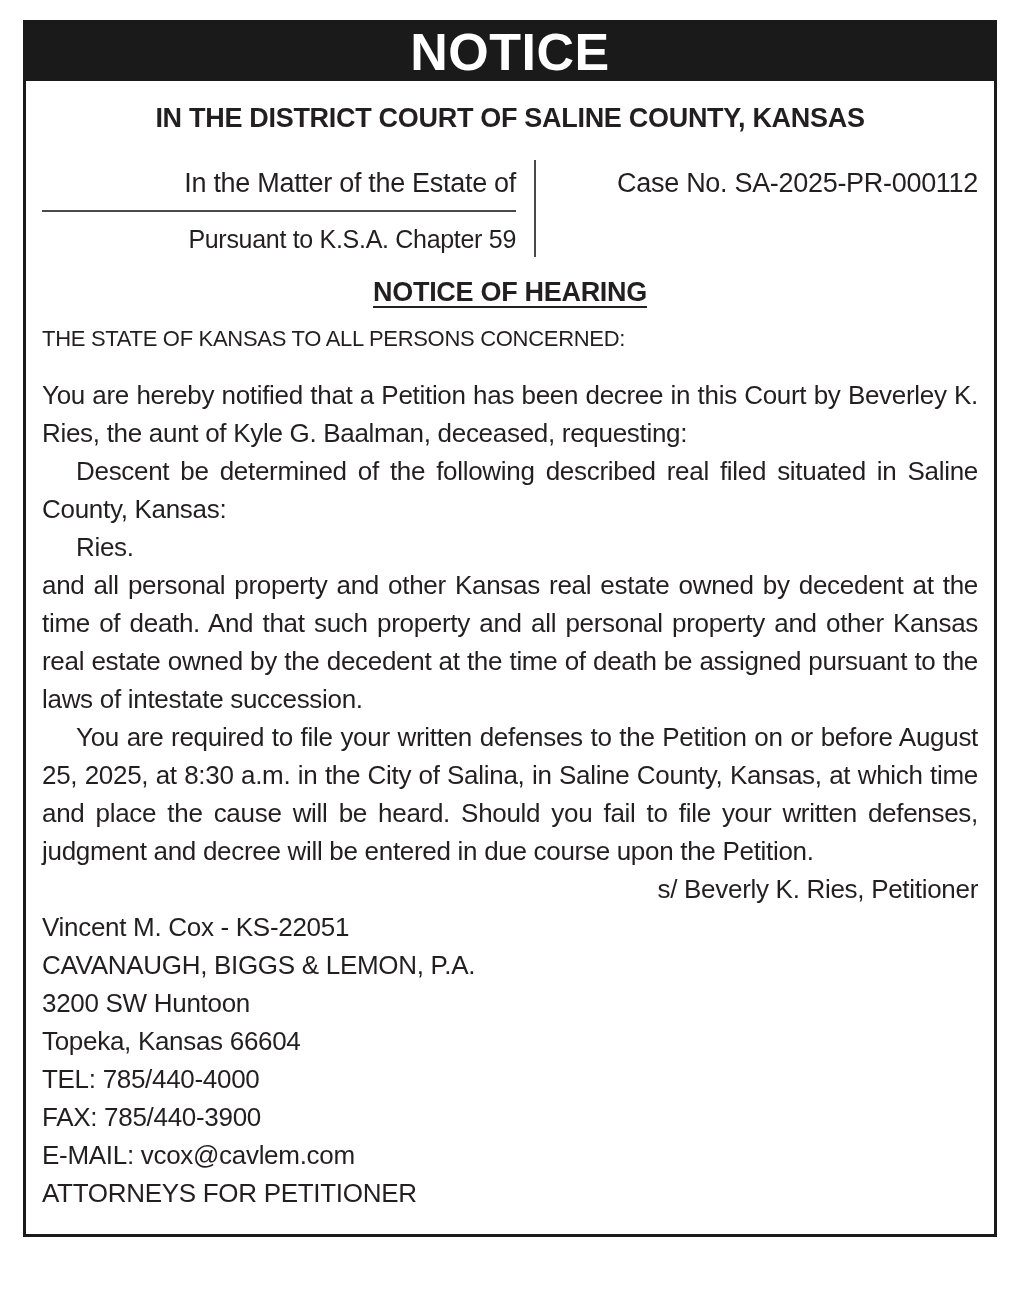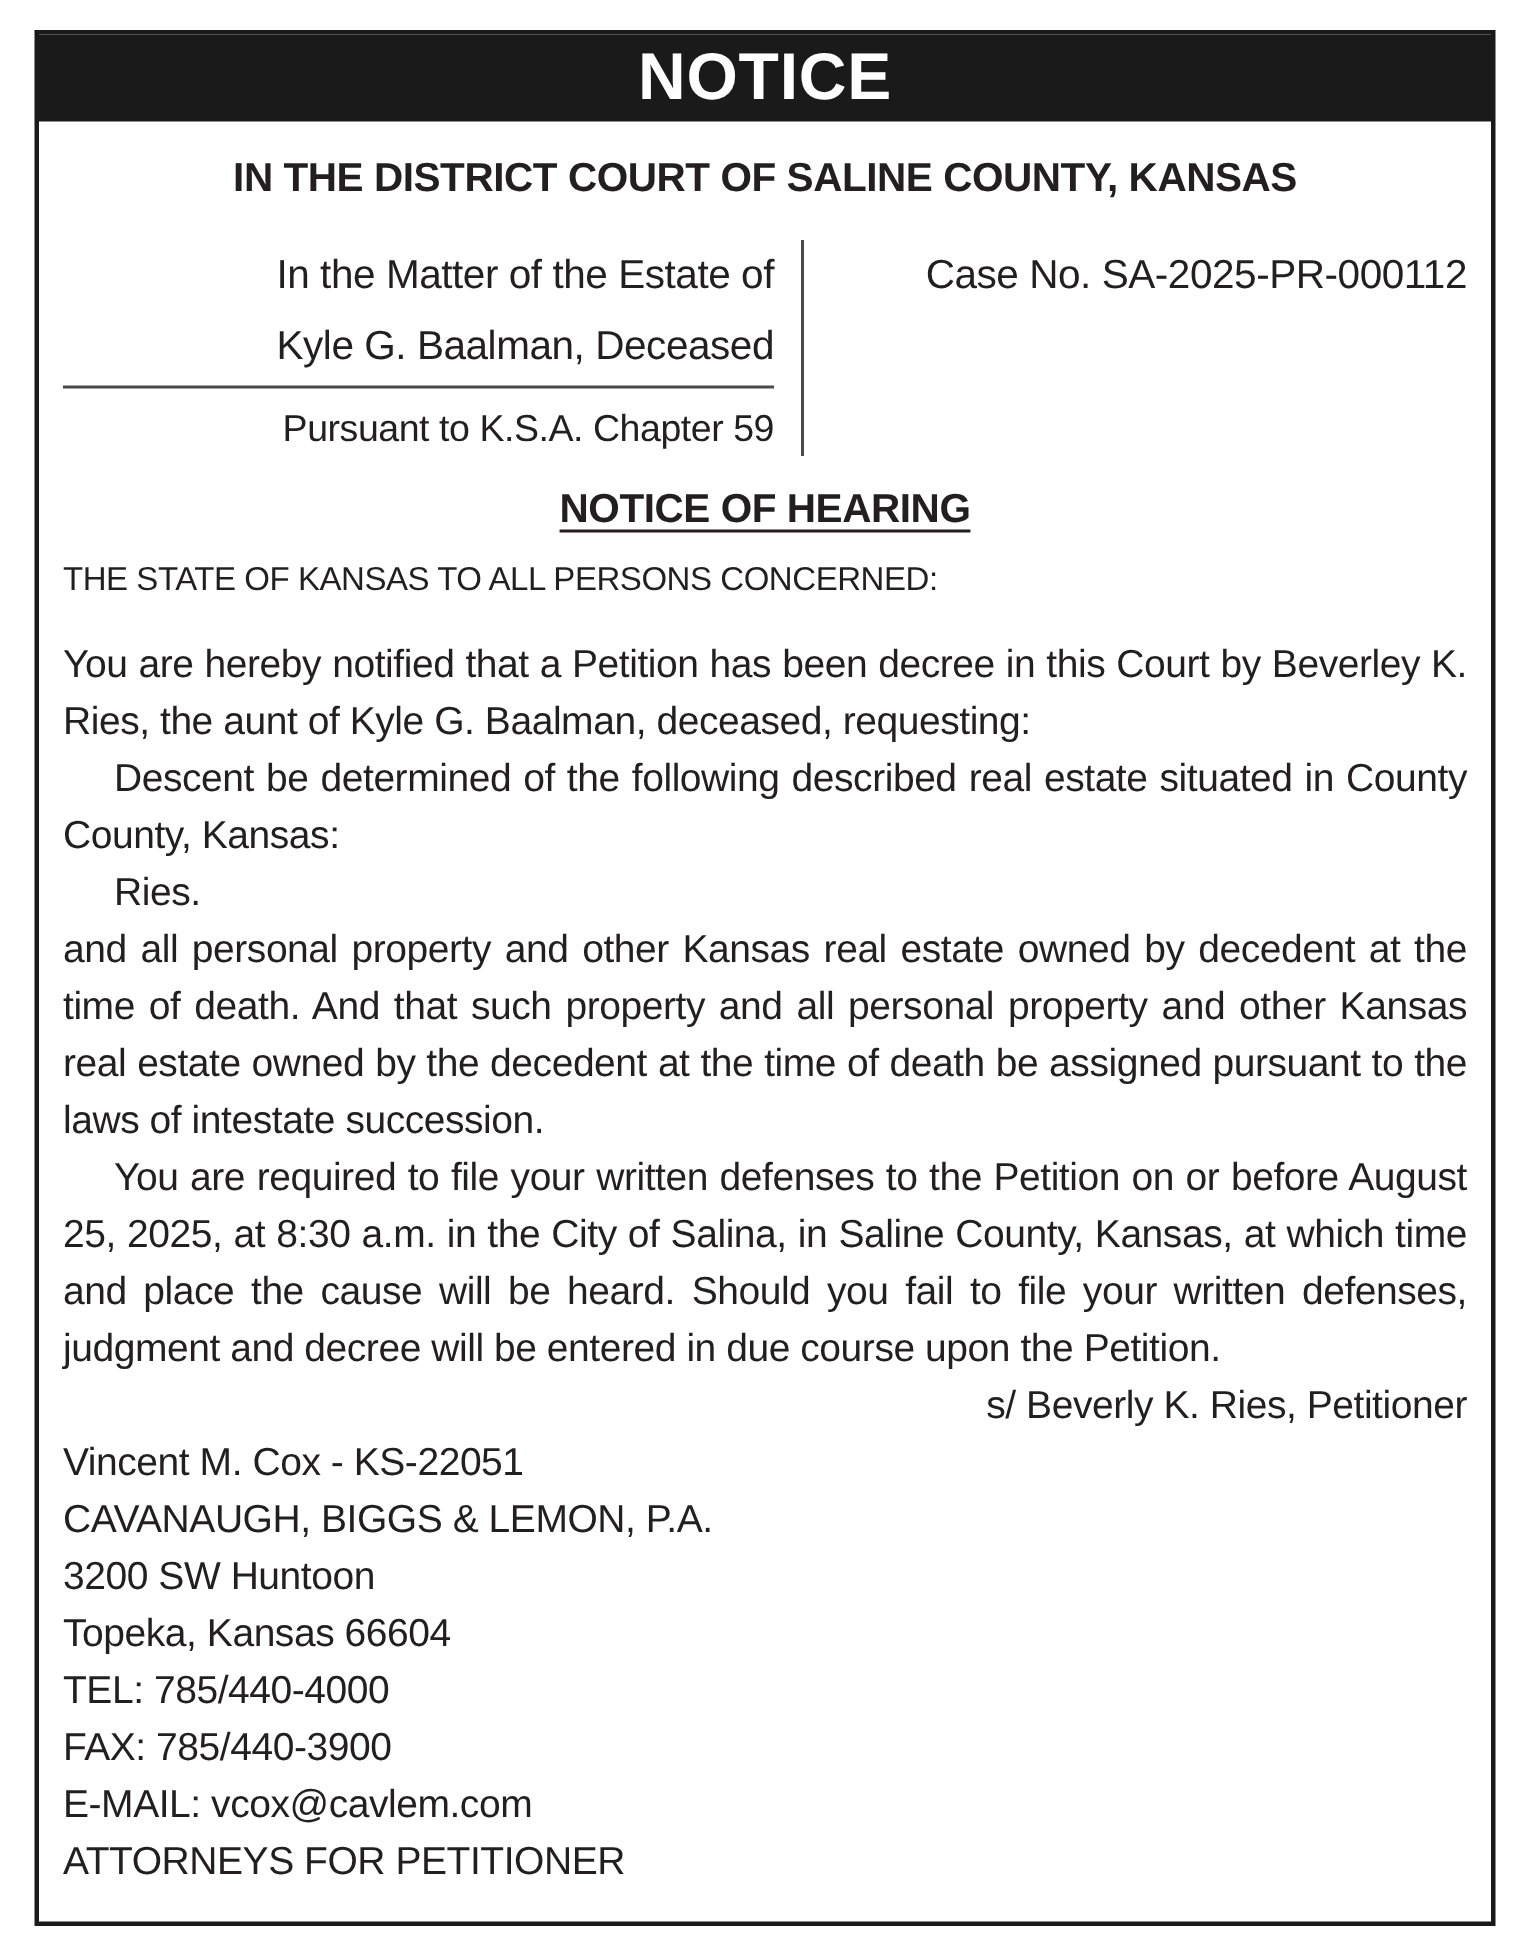--- a/index.html
+++ b/index.html
@@ -26,21 +26,21 @@
   .banner {
     background: #1a1a1a;
     height: 58px;
     display: flex;
     align-items: center;
     justify-content: center;
   }
   .banner h1 {
     margin: 0;
     color: #ffffff;
-    font-size: 44px;
+    font-size: 52px;
     font-weight: 700;
     font-stretch: condensed;
     letter-spacing: 0.5px;
     line-height: 1;
   }
   .content {
     padding: 16px 16px 22px 16px;
   }
   .court-heading {
     margin: 6px 0 26px 0;
@@ -138,33 +138,32 @@
       <h1>NOTICE</h1>
     </header>
 
     <div class="content">
 
       <h2 class="court-heading">IN THE DISTRICT COURT OF SALINE COUNTY, KANSAS</h2>
 
       <section class="caption">
         <div class="caption-left">
           <div class="caption-line">In the Matter of the Estate of</div>
-          <div class="caption-line">Kyle G. Baalman, Deceased</div>
           <hr class="caption-rule">
           <div class="caption-statute">Pursuant to K.S.A. Chapter 59</div>
         </div>
         <div class="caption-right">Case No. SA-2025-PR-000112</div>
       </section>
 
       <h3 class="hearing-heading"><span class="u">NOTICE OF HEARING</span></h3>
 
       <p class="salutation">THE STATE OF KANSAS TO ALL PERSONS CONCERNED:</p>
 
       <p class="para">You are hereby notified that a Petition has been decree in this Court by Beverley K. Ries, the aunt of Kyle G. Baalman, deceased, requesting:</p>
-      <p class="para indent">Descent be determined of the following described real estate situated in County County, Kansas:</p>
+      <p class="para indent">Descent be determined of the following described real filed situated in Saline County, Kansas:</p>
       <p class="para indent">Ries.</p>
       <p class="para">and all personal property and other Kansas real estate owned by decedent at the time of death.  And that such property and all personal property and other Kansas real estate owned by the decedent at the time of death be assigned pursuant to the laws of intestate succession.</p>
       <p class="para indent">You are required to file your written defenses to the Petition on or before August 25, 2025, at 8:30 a.m. in the City of Salina, in Saline County, Kansas, at which time and place the cause will be heard.  Should you fail to file your written defenses, judgment and decree will be entered in due course upon the Petition.</p>
 
       <p class="signature">s/ Beverly K. Ries, Petitioner</p>
 
       <div class="attorney">
         <div class="line">Vincent M. Cox - KS-22051</div>
         <div class="line">CAVANAUGH, BIGGS &amp; LEMON, P.A.</div>
         <div class="line">3200 SW Huntoon</div>

